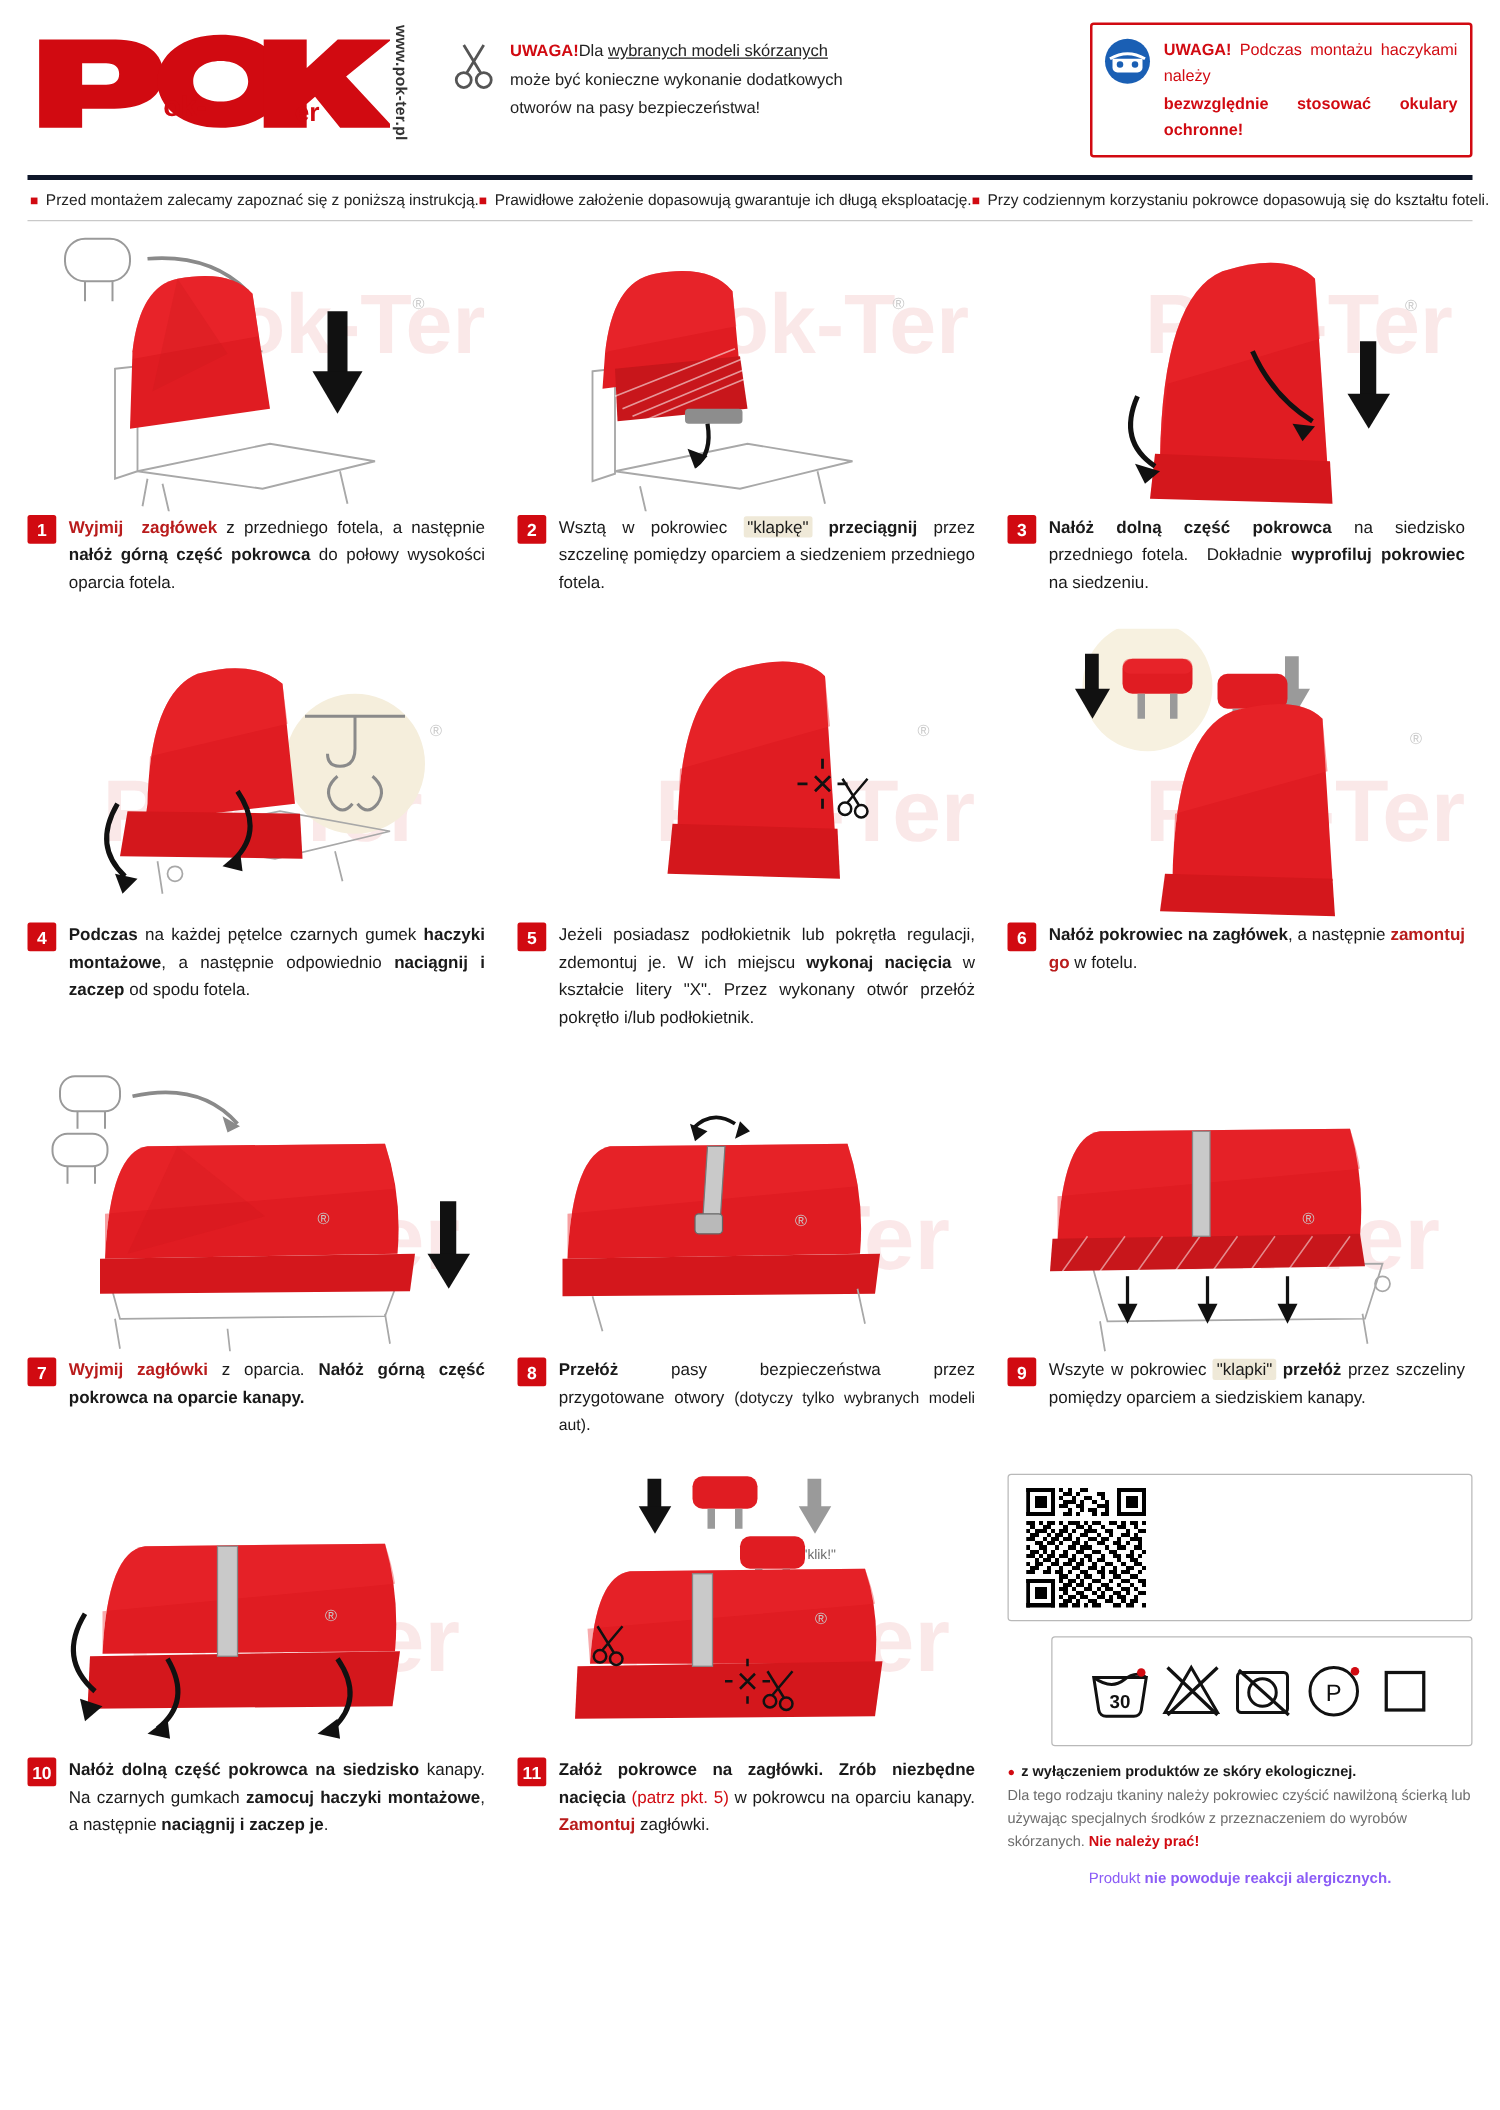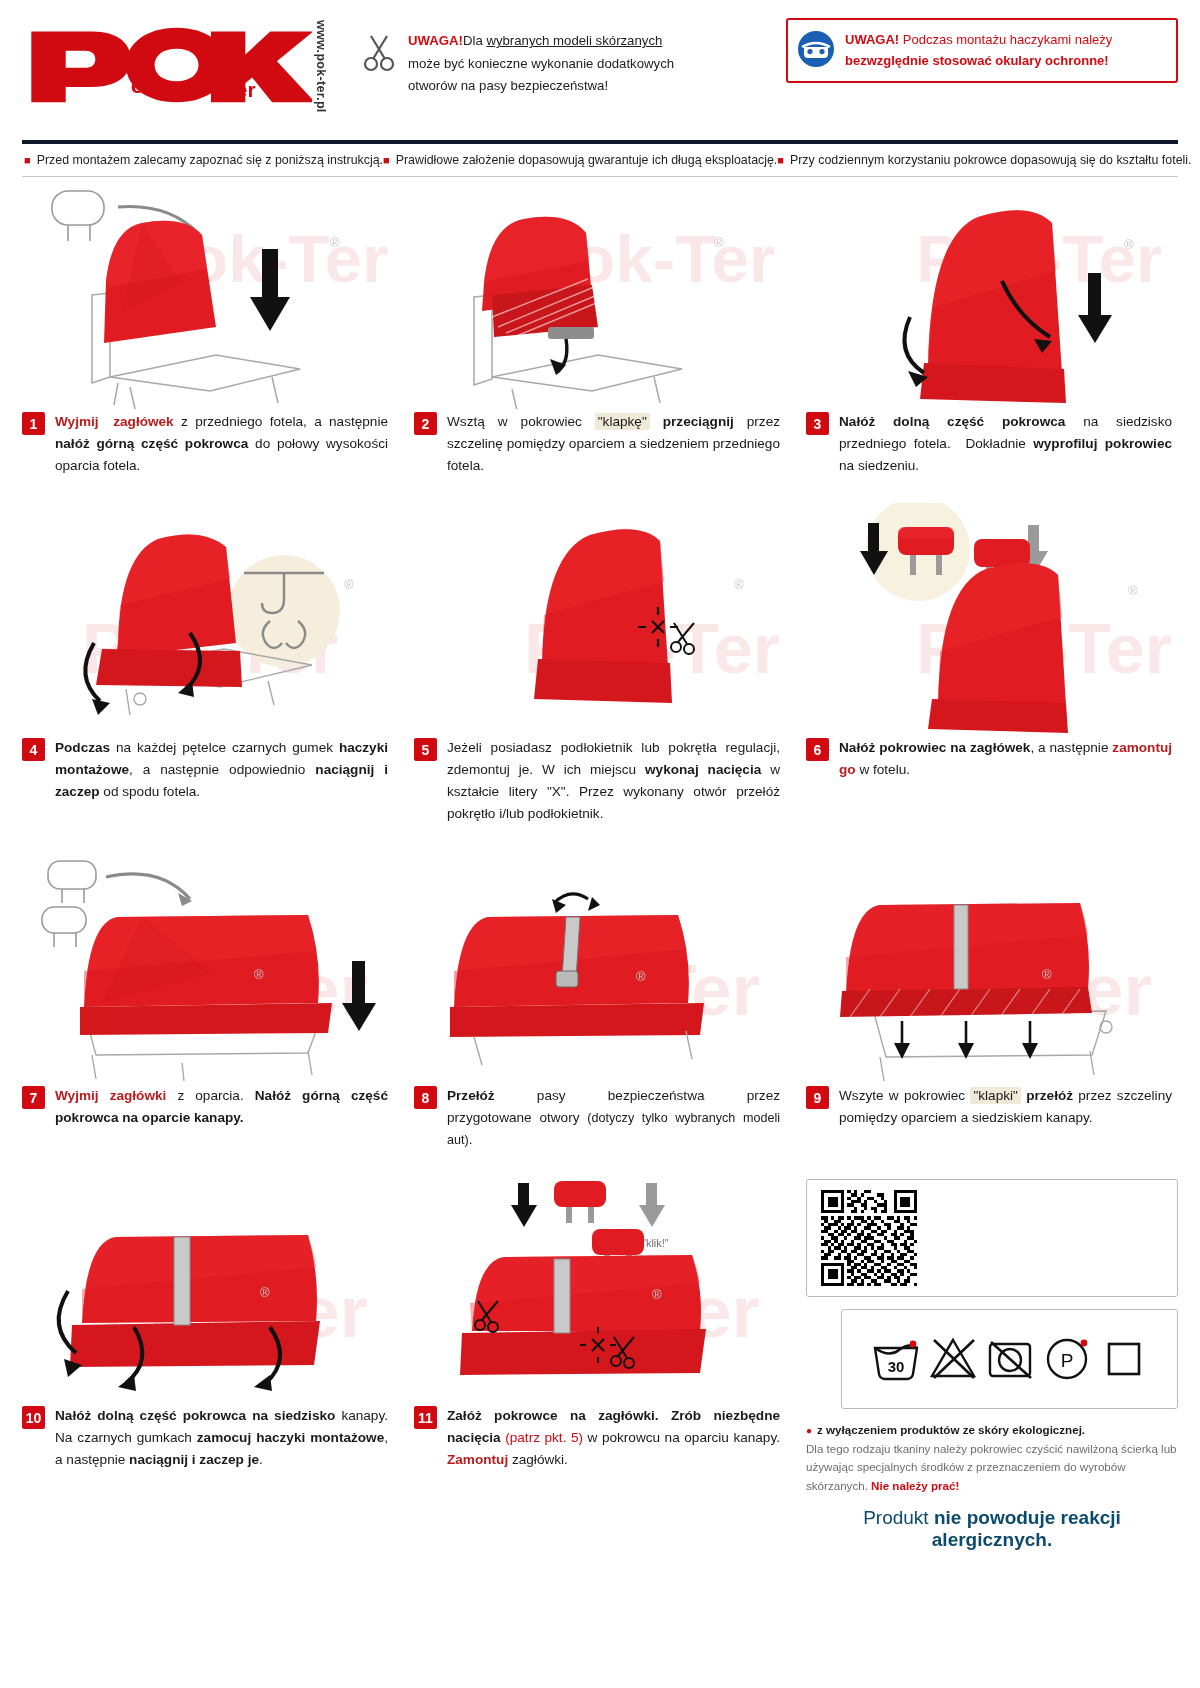--- a/index.html
+++ b/index.html
@@ -49,21 +49,21 @@
     align-items: flex-start;
     gap: 12px;
     padding-top: 12px;
   }
   .warn1 .txt { font-size: 13.2px; line-height: 1.72; color: #222; }
   .warn1 .u { color: #d10a11; font-weight: bold; }
   .warn1 .under { text-decoration: underline; }
   .scissor-ico { width: 34px; height: 40px; flex: none; margin-top: 2px; }
 
   .warn2 {
-    width: 392px;
+    width: 306px;
     border: 2px solid #d10a11;
     border-radius: 3px;
     padding: 9px 10px 9px 8px;
     display: flex;
     gap: 9px;
     align-items: flex-start;
   }
   .warn2 .txt { font-size: 13px; line-height: 1.65; color: #d10a11; }
   .warn2 .b { font-weight: bold; }
   .goggles { width: 40px; height: 40px; flex: none; }
@@ -152,42 +152,42 @@
     display: block;
     font-size: 17px;
     font-weight: bold;
     color: #d10a11;
     margin: 4px 0 4px 0;
   }
   .carebox {
     border: 1px solid #b9b9b9;
     border-radius: 3px;
     margin-top: 12px;
-    height: 100px;
+    height: 88px;
     display: flex;
     align-items: center;
     justify-content: space-around;
     padding: 0 25px;
     margin-left: 35px;
   }
   .care { width: 54px; height: 54px; }
   .footnote {
     margin-top: 12px;
     font-size: 11.6px;
     line-height: 1.6;
     color: #6d6d6d;
   }
   .footnote .hd { color: #1a1a1a; font-weight: bold; }
   .footnote .dot { color: #d10a11; margin-right: 5px; font-size: 10px; }
   .footnote .red { color: #d10a11; font-weight: bold; }
   .finalline {
     margin-top: 12px;
     text-align: center;
-    font-size: 19px;
-    color: #0c4a6e;
+    font-size: 12px;
+    color: #8b5cf6;
   }
   .finalline b { font-weight: bold; }
 </style>
 </head>
 <body>
 
 <div class="page">
 
   <div class="header">
 

